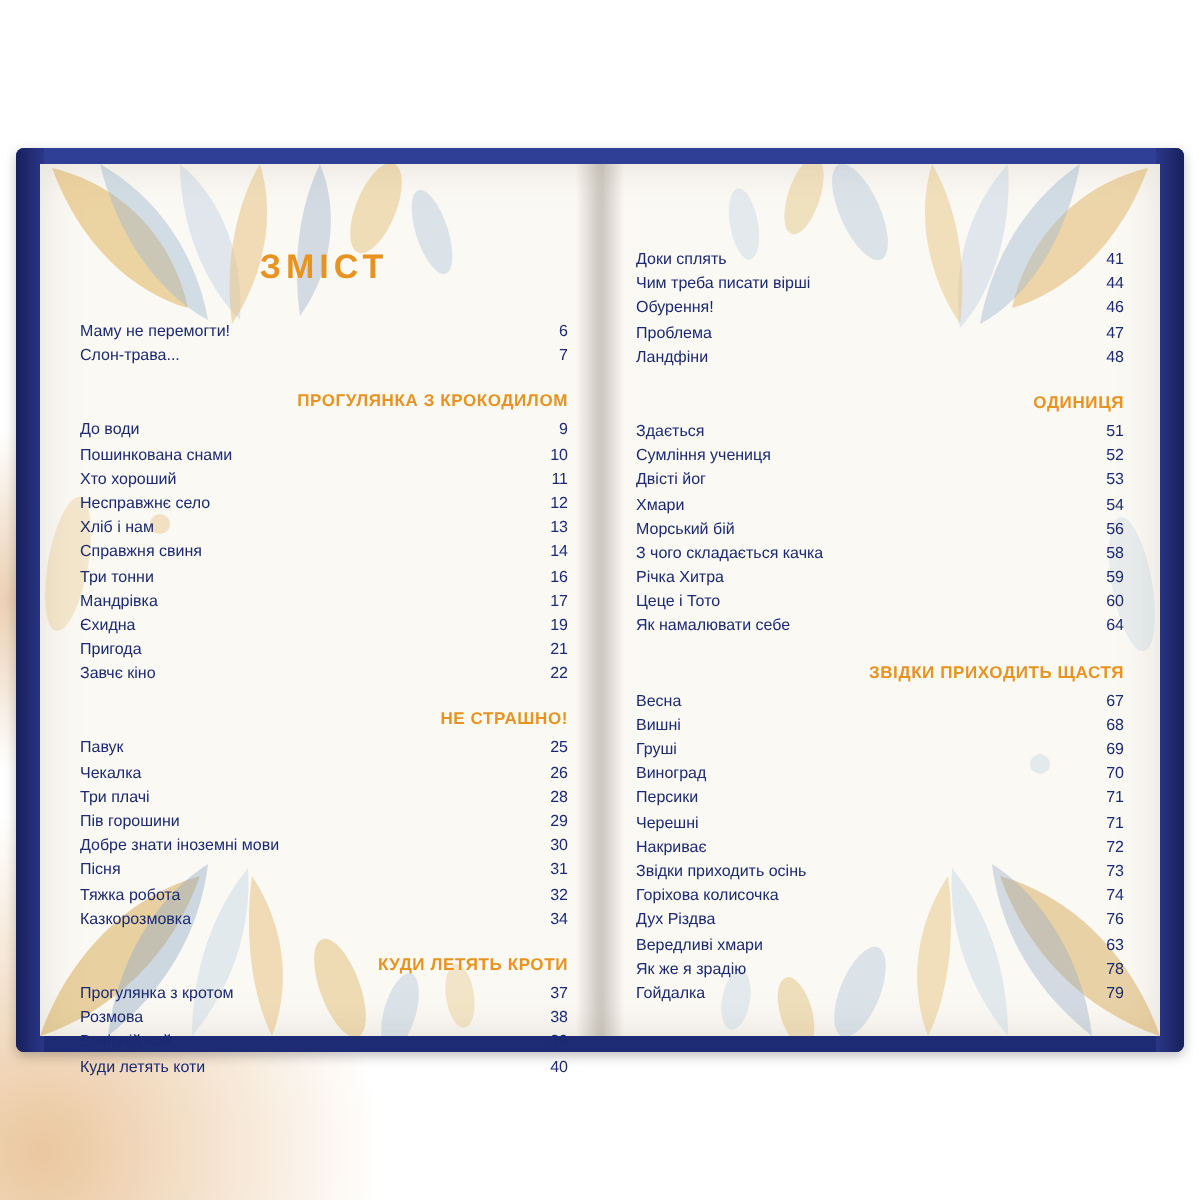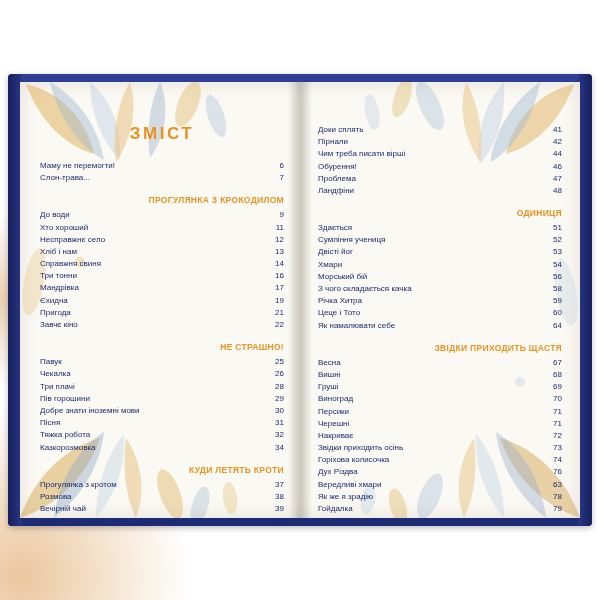--- a/index.html
+++ b/index.html
@@ -102,21 +102,21 @@
     font-weight: bold;
     letter-spacing: 0.3px;
     margin: 11px 0 4px 0;
     text-transform: uppercase;
     text-align: right;
   }
 
   .entry {
     position: relative;
     display: flex;
-    align-items: flex-end;
+    align-items: flex-start;
     font-size: 8px;
     color: #1b2a70;
     line-height: 12.2px;
     height: 12.2px;
     white-space: nowrap;
   }
   .entry .t { flex: 0 0 auto; }
   .entry .fill { flex: 1 1 auto; }
   .entry .p { flex: 0 0 auto; text-align: right; }
 
@@ -207,20 +207,25 @@
     </div>
 
     <div class="group">
       <div class="section-head">ПРОГУЛЯНКА З КРОКОДИЛОМ</div>
       <div class="entry">
           <span class="t">До води</span>
           <span class="fill"></span>
           <span class="p">9</span>
         </div>
       <div class="entry">
+          <span class="t">Пошинкована снами</span>
+          <span class="fill"></span>
+          <span class="p">10</span>
+        </div>
+      <div class="entry">
           <span class="t">Хто хороший</span>
           <span class="fill"></span>
           <span class="p">11</span>
         </div>
       <div class="entry">
           <span class="t">Несправжнє село</span>
           <span class="fill"></span>
           <span class="p">12</span>
         </div>
       <div class="entry">
@@ -331,25 +336,20 @@
 
   <div class="col col-right">
 
     <div class="group" style="margin-top:28px">
       <div class="entry">
           <span class="t">Доки сплять</span>
           <span class="fill"></span>
           <span class="p">41</span>
         </div>
       <div class="entry">
-          <span class="t">Пірнали</span>
-          <span class="fill"></span>
-          <span class="p">42</span>
-        </div>
-      <div class="entry">
           <span class="t">Чим треба писати вірші</span>
           <span class="fill"></span>
           <span class="p">44</span>
         </div>
       <div class="entry">
           <span class="t">Обурення!</span>
           <span class="fill"></span>
           <span class="p">46</span>
         </div>
       <div class="entry">

